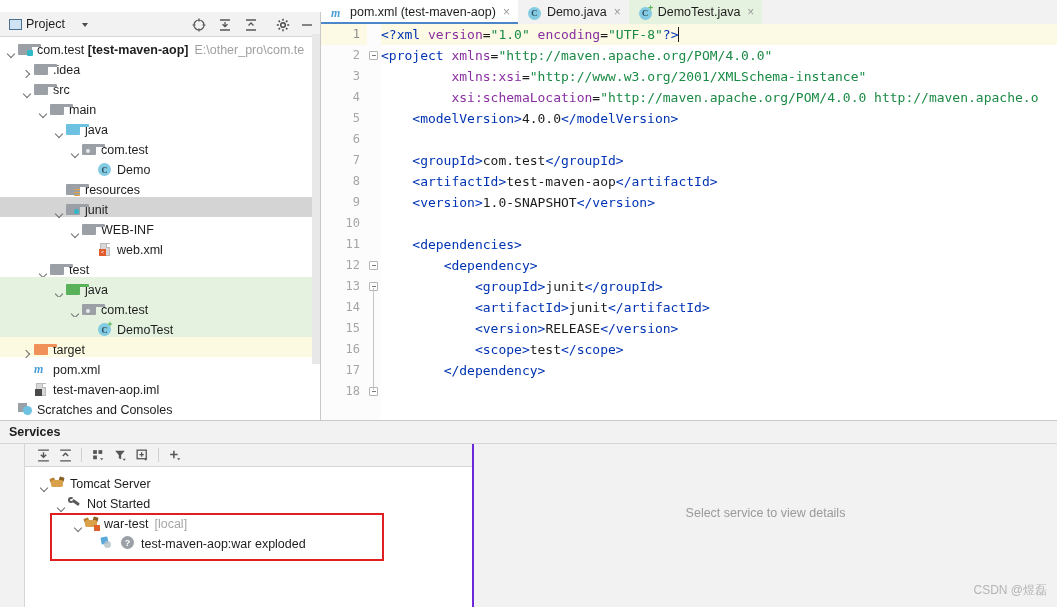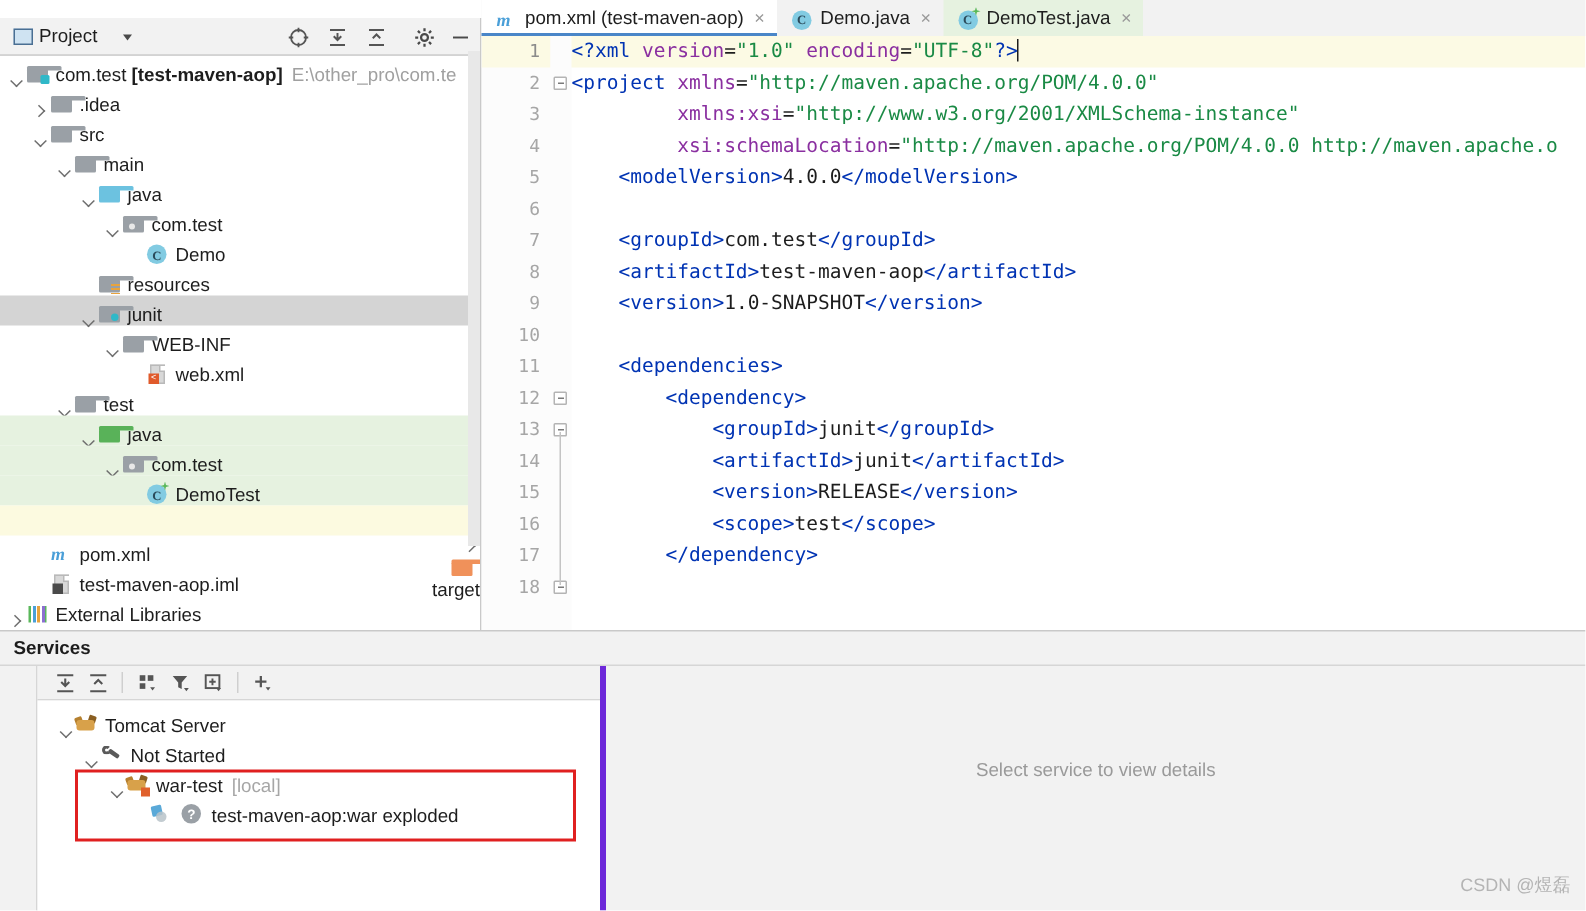--- a/index.html
+++ b/index.html
@@ -57,21 +57,21 @@
   }
   .trow {
     position: relative;
     height: 20px;
     display: flex; align-items: flex-end;
     white-space: nowrap;
     font-size: 12.5px;
   }
   .trow.sel-gray { background: #d4d4d4; }
   .trow.sel-green { background: #e6f2e0; }
-  .trow.sel-yellow { background: #fcfae0; flex-direction: column; }
+  .trow.sel-yellow { background: #fcfae0; }
   .arrow {
     width: 13px; display: inline-flex; align-items: center; justify-content: center;
     flex: 0 0 13px;
     color: #6e6e6e;
     font-size: 0;
   }
   .arrow.right::before {
     content: "";
     display: block;
     width: 5px; height: 5px;
@@ -234,21 +234,21 @@
     border-top: 1px solid #c9c9c9;
   }
   #svc-header {
     height: 22px; display:flex; align-items:center;
     padding-left: 9px;
     font-size: 12.5px; color:#1d1d1d;
     border-bottom: 1px solid #d6d6d6;
     font-weight: bold;
   }
   #svc-body { position:absolute; top:23px; left:0; right:0; bottom:0; display:flex; }
-  #svc-left { width: 404px; position:relative; border-right:4px solid #6d28d9; box-sizing:border-box;}
+  #svc-left { width: 474px; position:relative; border-right:2px solid #6d28d9; box-sizing:border-box;}
   #svc-toolbar {
     position:absolute; left:25px; top:0; right:0; height:23px;
     background:#f2f2f2; border-bottom:1px solid #d6d6d6;
     display:flex; align-items:center; gap:2px; padding-left:8px;
     box-sizing:border-box;
   }
   #svc-gutter { position:absolute; left:0; top:0; width:25px; bottom:0; background:#f2f2f2; border-right:1px solid #d6d6d6; box-sizing:border-box;}
   #svc-tree { position:absolute; left:25px; top:23px; right:0; bottom:0; background:#ffffff; padding-top:4px;}
   .svc-btn { width:20px;height:20px;display:flex;align-items:center;justify-content:center;position:relative;}
   .sep { width:1px; height:14px; background:#cfcfcf; margin:0 4px; }
@@ -523,28 +523,20 @@
           <span style="display:inline-block;flex:0 0 20px"></span>
           <span class="arrow"></span>
           <span class="ticon">
             <span class="xml-icon iml-icon">
               <span class="pg"></span>
               <span class="cor"></span>
               <span class="bdg"></span>
             </span>
           </span>
           <span class="tlabel">test-maven-aop.iml</span>
-        </div>
-        <div class="trow">
-          <span style="display:inline-block;flex:0 0 4px"></span>
-          <span class="arrow right"></span>
-          <span class="ticon">
-            <span class="lib-icon"></span>
-          </span>
-          <span class="tlabel">External Libraries</span>
         </div>
         <div class="trow">
           <span style="display:inline-block;flex:0 0 4px"></span>
           <span class="arrow"></span>
           <span class="ticon">
             <span class="scr-icon">
               <span class="a"></span>
               <span class="b"></span>
             </span>
           </span>

